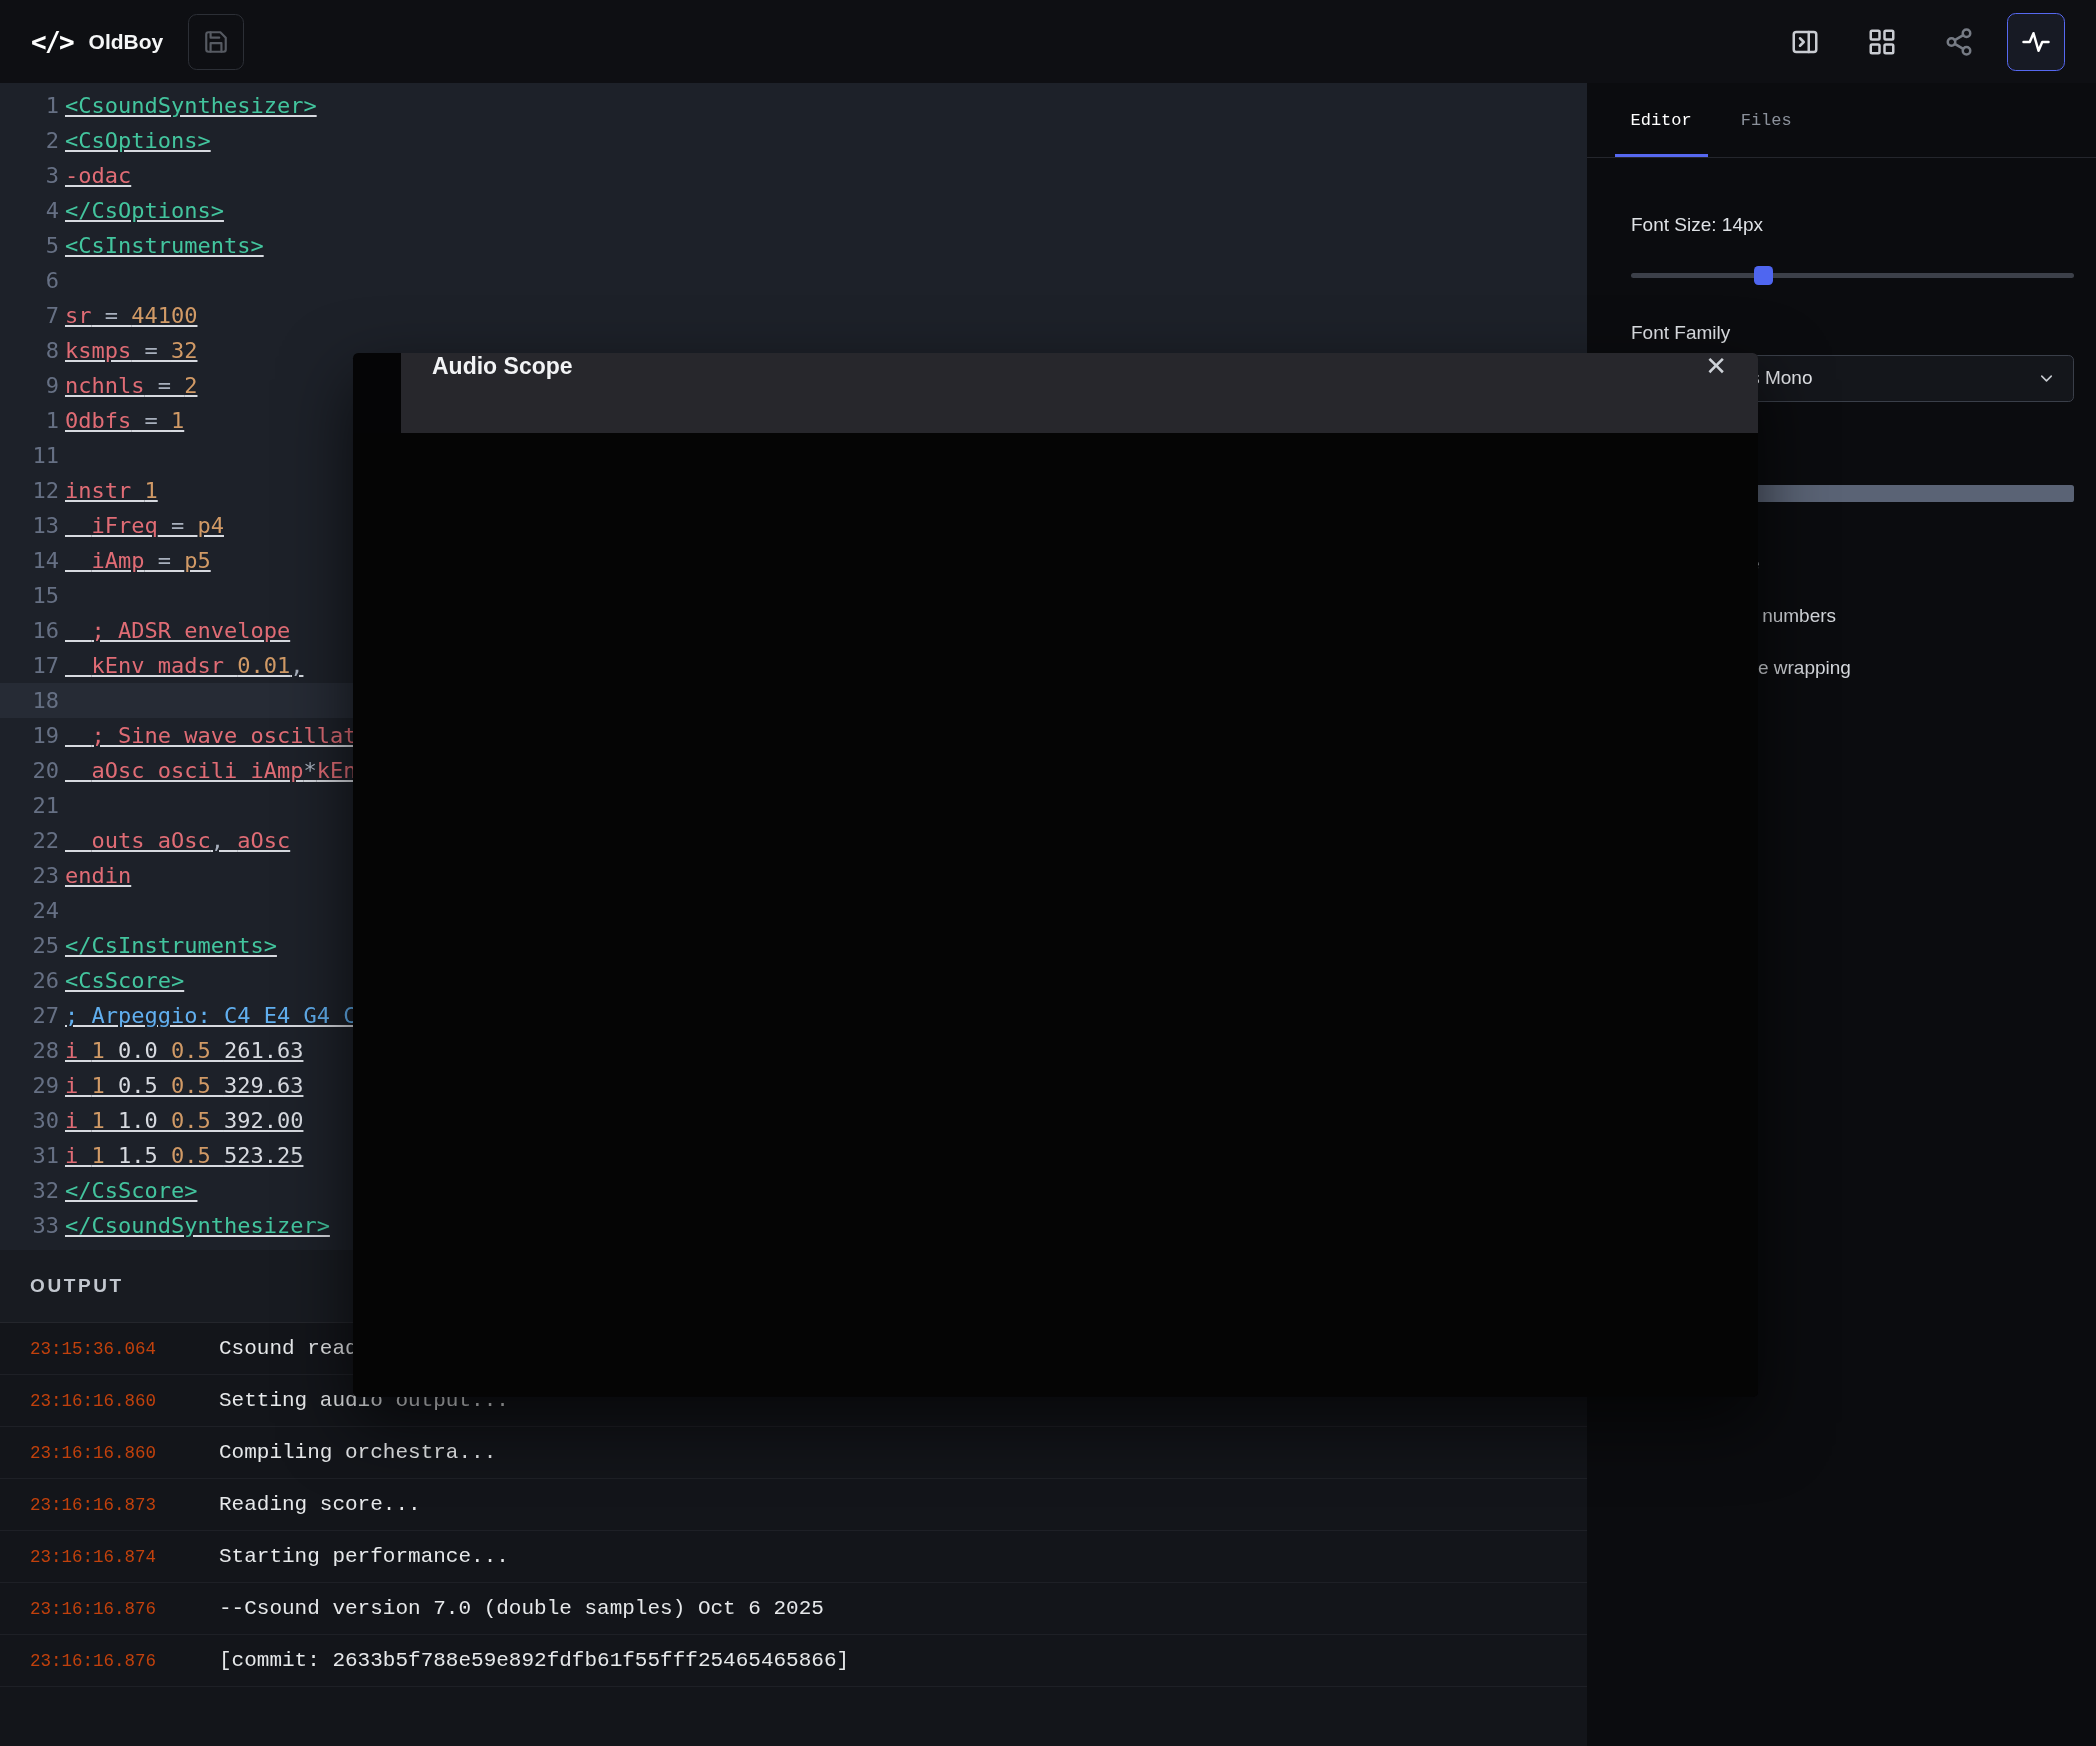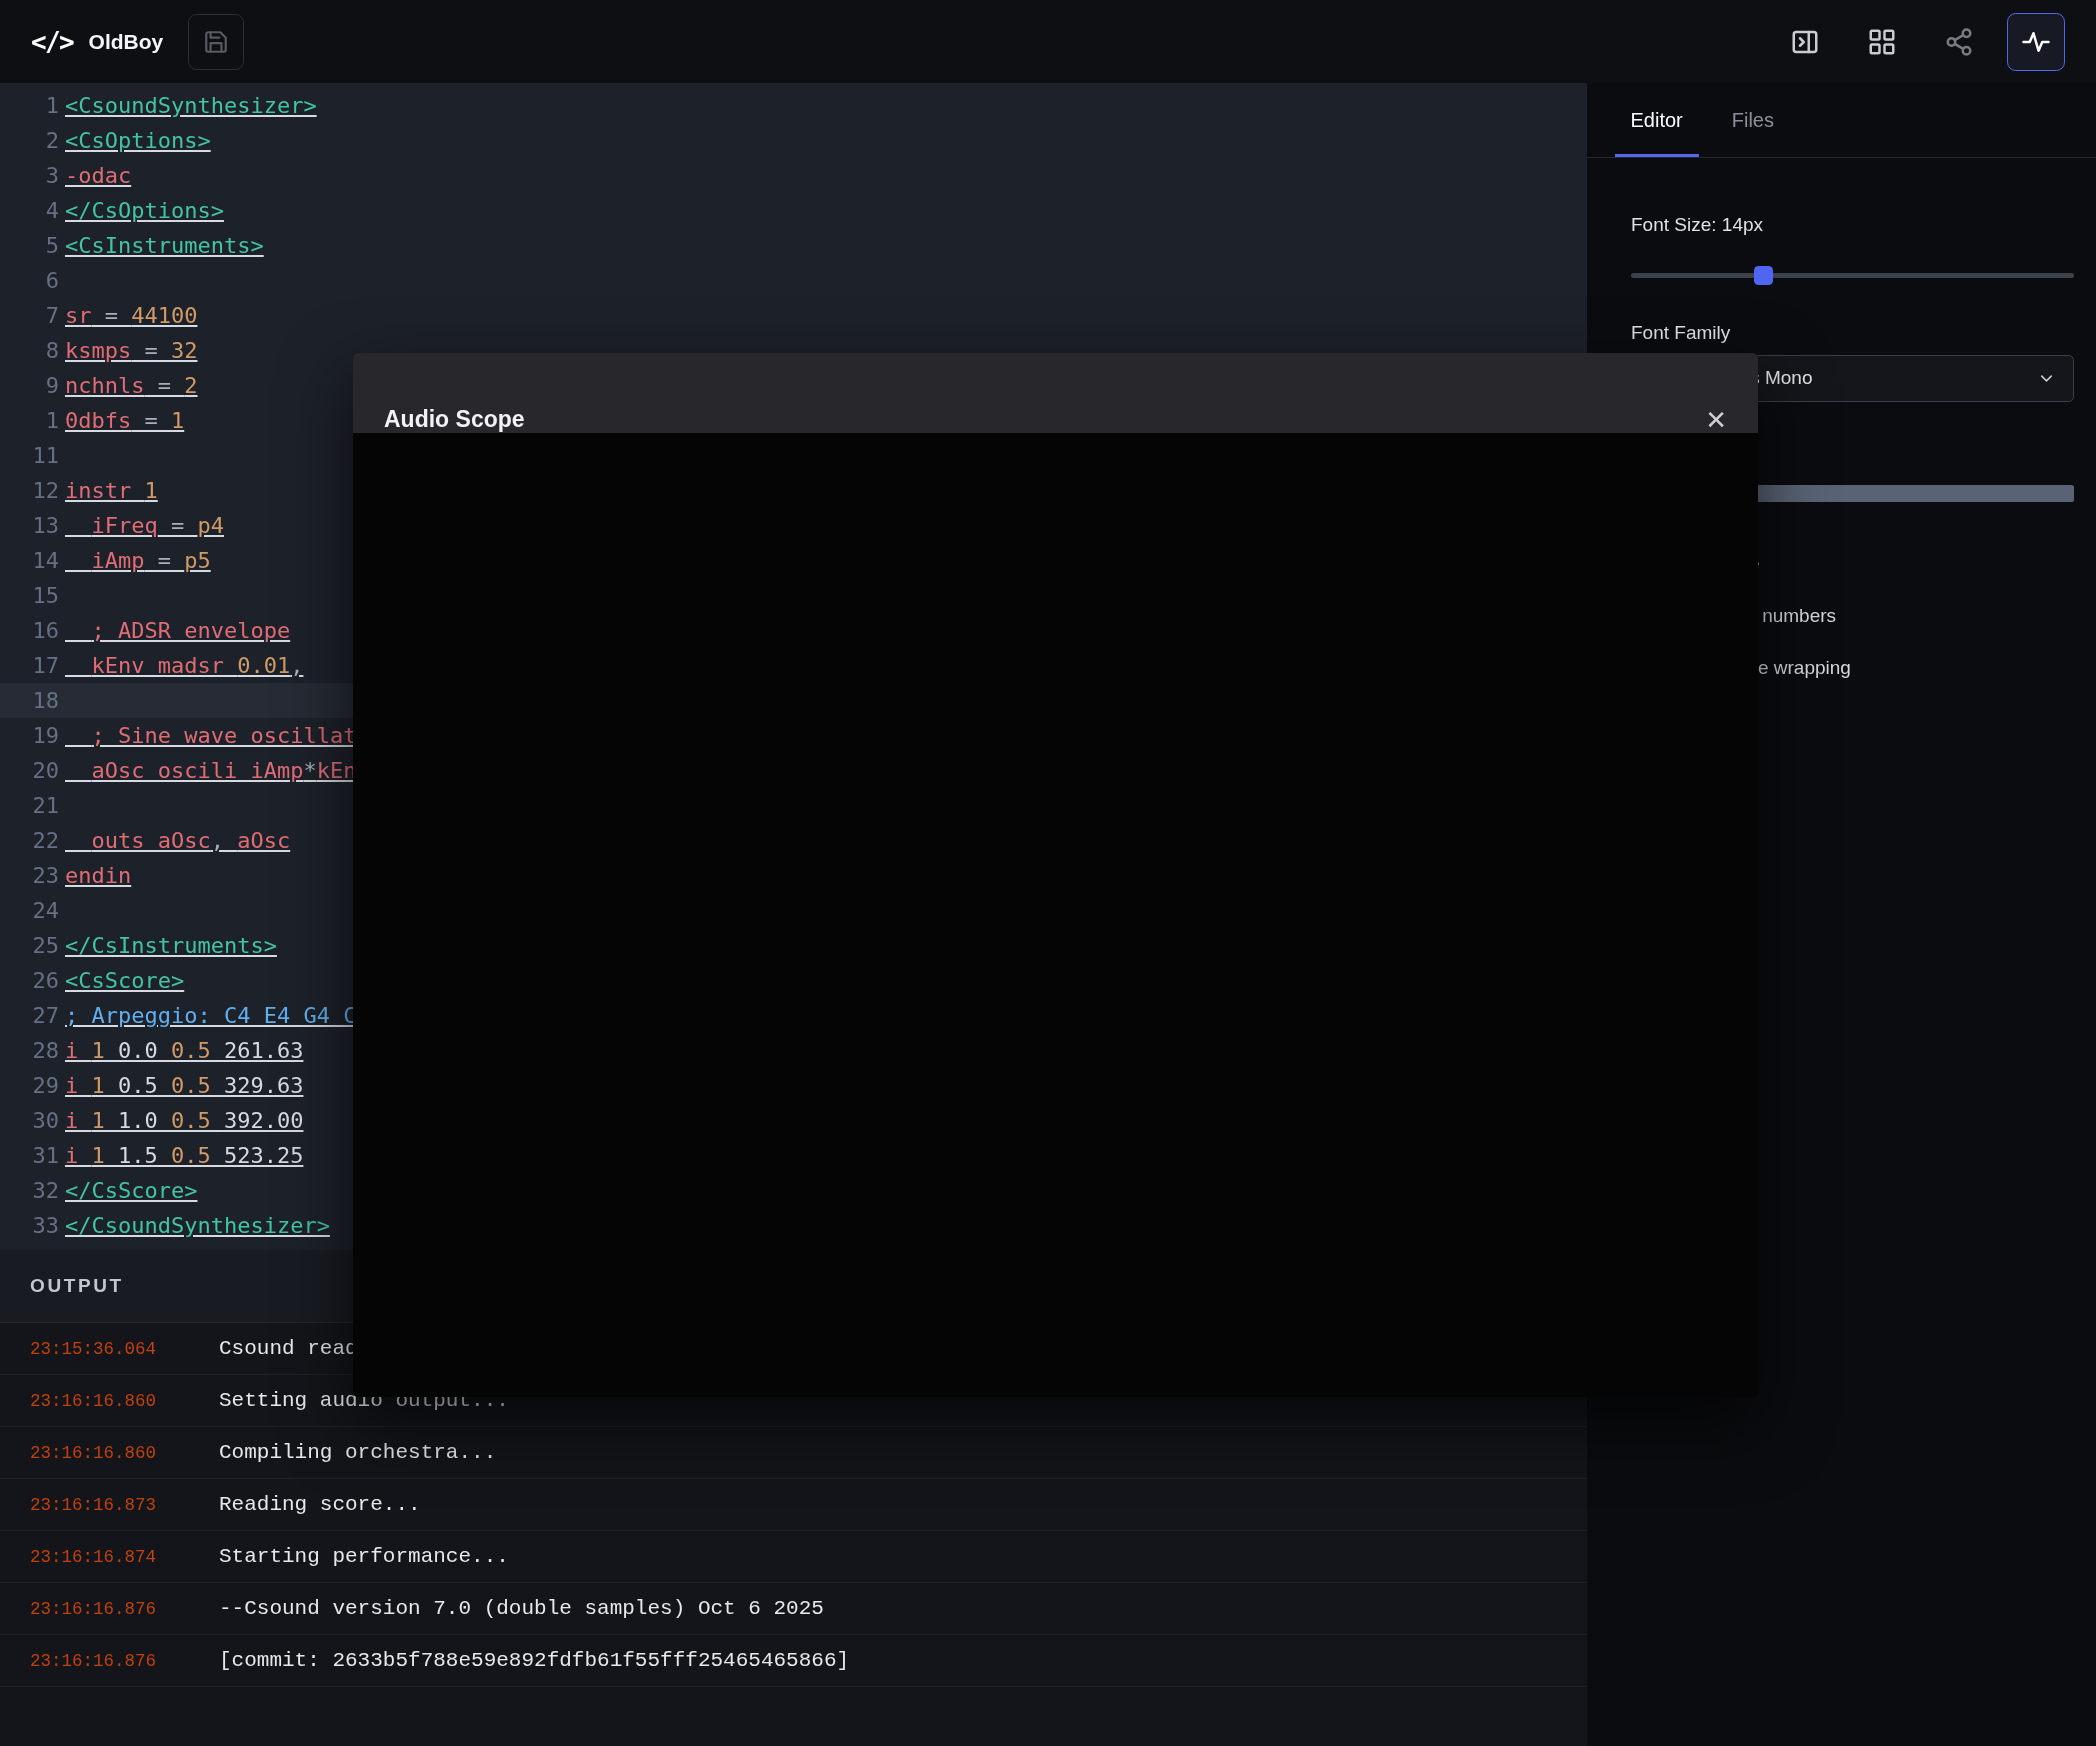--- a/index.html
+++ b/index.html
@@ -40,39 +40,39 @@
   .output { flex:1; background:#13151a; display:flex; flex-direction:column; overflow:hidden; }
   .output-header { height:73px; background:#181b21; display:flex; align-items:center; padding:0 30px; border-bottom:0.9px solid #24262c; color:#c2c7cf; font-size:19px; font-weight:700; letter-spacing:2.6px; }
   .output-rows { flex:1; overflow:hidden; }
   .output-row { height:52px; display:flex; align-items:center; border-bottom:0.9px solid #1e2026; padding-left:30px; }
   .out-time { width:189px; flex-shrink:0; font-family:"Liberation Mono", monospace; font-size:17.5px; color:#c2410c; }
   .out-msg { font-family:"Liberation Mono", monospace; font-size:21px; color:#e6e8ea; white-space:pre; }
 
   
   .sidebar { width:509px; background:#0b0c0f; display:flex; flex-direction:column; }
   .tabs { height:75px; border-bottom:0.9px solid #24262c; display:flex; padding-left:19px; }
-  .tab { padding:0 24.5px; display:flex; align-items:center; font-size:20px; font-weight:500; color:#8b919b; position:relative; cursor:pointer; background:none; border:none; font-family:Liberation Sans, sans-serif; }
+  .tab { padding:0 24.5px; display:flex; align-items:center; font-size:17px; font-weight:500; color:#8b919b; position:relative; cursor:pointer; background:none; border:none; font-family:Liberation Mono, monospace; }
   .tab.active { color:#ffffff; }
   .tab.active::after { content:''; position:absolute; left:8.7px; right:8.7px; bottom:0; height:2.6px; background:#5668f0; }
   .sidebar-content { padding:56px 22px 0 44px; }
   .side-label { font-size:19px; color:#dfe2e6; }
   .slider { margin-top:30px; position:relative; height:19px; }
   .slider-track { position:absolute; top:7px; left:0; right:0; height:5.2px; background:#3c4049; border-radius:2.6px; }
   .slider-thumb { position:absolute; top:0; width:19px; height:19px; border-radius:4.4px; background:#4f66f0; margin-left:-9.6px; cursor:pointer; }
   .ff-label { margin-top:37px; }
   .select { margin-top:10.5px; height:47px; border:0.9px solid #3a3f49; border-radius:5.2px; background:#14161b; display:flex; align-items:center; justify-content:space-between; padding:0 17.5px; color:#e2e4e8; font-size:19px; cursor:pointer; }
   .bar2 { margin-top:83px; height:17.5px; background:#5a6375; border-radius:2.6px; }
   .checks { margin-top:36px; }
   .check-row { display:flex; align-items:center; height:52px; }
   .checkbox { width:26px; height:26px; border-radius:5.2px; background:#2b2f38; border:0.9px solid #3c414c; margin-right:17.5px; flex-shrink:0; cursor:pointer; }
   .check-label { font-size:19px; color:#d5d8dd; }
 
   
   .modal { position:absolute; left:353px; top:353px; width:1405px; height:1044px; background:#050506; border-radius:5.2px; box-shadow:0 26px 70px rgba(0,0,0,0.65); z-index:60; overflow:hidden; }
-  .modal-header { height:80px; background:#27272c; display:flex; align-items:flex-end; justify-content:space-between; padding:0 31px; }
+  .modal-header { height:80px; background:#27272c; display:flex; align-items:flex-start; justify-content:space-between; padding:0 31px;margin-left:48px; }
   .modal-title { font-size:23px; font-weight:700; color:#f2f3f5; }
   .modal-close { font-size:26px; color:#cdd1d7; background:none; border:none; cursor:pointer; line-height:1; }
   .modal-body { height:963px; background:#050505; }
 </style>
 </head>
 <body>
 
 <header class="topbar">
   <span class="logo">&lt;/&gt;</span>
   <span class="app-title">OldBoy</span>

